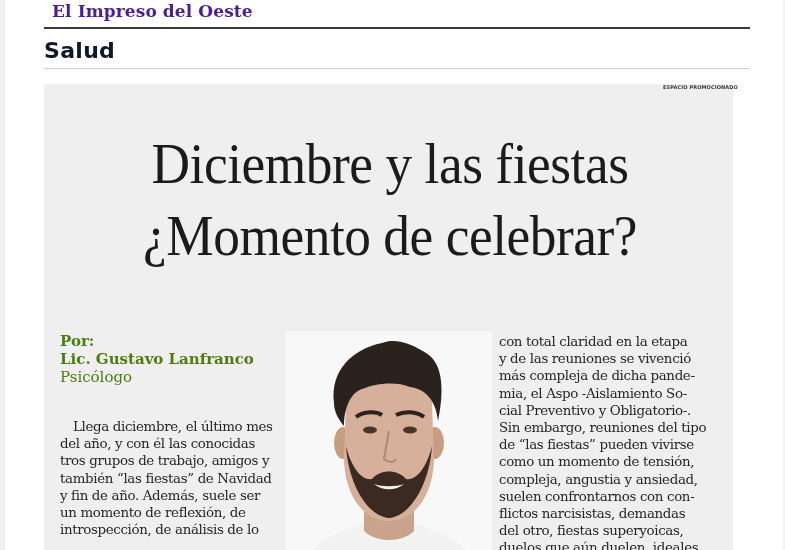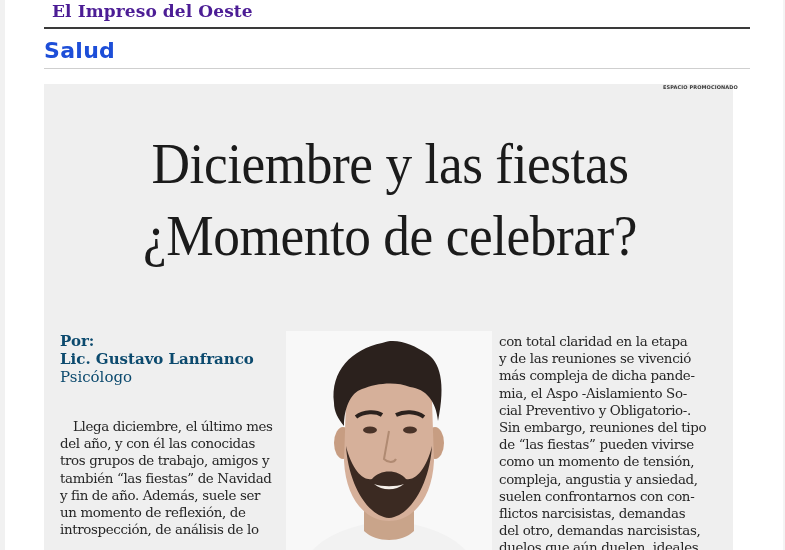--- a/index.html
+++ b/index.html
@@ -12,42 +12,42 @@
   .right-strip { position: absolute; left: 783px; top: 0; width: 2px; height: 550px; background: #f4f4f4; }
   .masthead {
     position: absolute; left: 52px; top: 1px;
     font-family: "DejaVu Serif", serif; font-weight: bold;
     font-size: 17px; color: #4c1d95; letter-spacing: 0.1px;
   }
   .masthead-rule { position: absolute; left: 44px; top: 27px; width: 706px; height: 2px; background: #3a3a3a; }
   .section-title {
     position: absolute; left: 44px; top: 38px;
     font-family: "DejaVu Sans", sans-serif; font-weight: bold;
-    font-size: 22px; color: #1d4ed8; letter-spacing: 0.3px;
+    font-size: 22px; color: #0f172a; letter-spacing: 0.3px;
   }
   .section-rule { position: absolute; left: 44px; top: 68px; width: 706px; height: 1px; background: #cfcfcf; }
   .article-box {
     position: absolute; left: 44px; top: 84px; width: 689px; height: 480px;
     background: #efefef;
   }
   .promo-tag {
     position: absolute; left: 663px; top: 84px;
     font-family: "DejaVu Sans", sans-serif; font-weight: bold;
     font-size: 5px; color: #3a3a3a; letter-spacing: 0.1px; white-space: nowrap;
   }
   .headline {
     position: absolute; left: 60px; top: 128px; width: 660px;
     text-align: center; color: #1b1b1b;
     font-family: "Liberation Serif", serif; font-weight: normal;
     font-size: 58px; line-height: 72px; letter-spacing: -0.5px;
     transform: scaleX(0.92); transform-origin: center top;
   }
   .headline div { white-space: nowrap; }
   .byline {
-    position: absolute; left: 60px; top: 332px; color: #0c4a6e;
+    position: absolute; left: 60px; top: 332px; color: #4d7c0f;
     font-family: "DejaVu Serif", serif; font-size: 15px; line-height: 18px;
   }
   .byline .b { font-weight: bold; }
   .byline .i { }
   .col {
     position: absolute; color: #262626;
     font-family: "DejaVu Serif", serif; font-size: 13.4px; line-height: 17.2px;
     letter-spacing: -0.35px; white-space: nowrap;
   }
   .col-left { left: 60px; top: 418px; width: 216px; }
@@ -129,15 +129,15 @@
   <span class="line">y de las reuniones se vivenció</span>
   <span class="line">más compleja de dicha pande-</span>
   <span class="line">mia, el Aspo -Aislamiento So-</span>
   <span class="line">cial Preventivo y Obligatorio-.</span>
   <span class="line">Sin embargo, reuniones del tipo</span>
   <span class="line">de “las fiestas” pueden vivirse</span>
   <span class="line">como un momento de tensión,</span>
   <span class="line">compleja, angustia y ansiedad,</span>
   <span class="line">suelen confrontarnos con con-</span>
   <span class="line">flictos narcisistas, demandas</span>
-  <span class="line">del otro, demandas narcisistas,</span>
+  <span class="line">del otro, fiestas superyoicas,</span>
   <span class="line">duelos que aún duelen, ideales</span>
 </div>
 
 </body></html>

